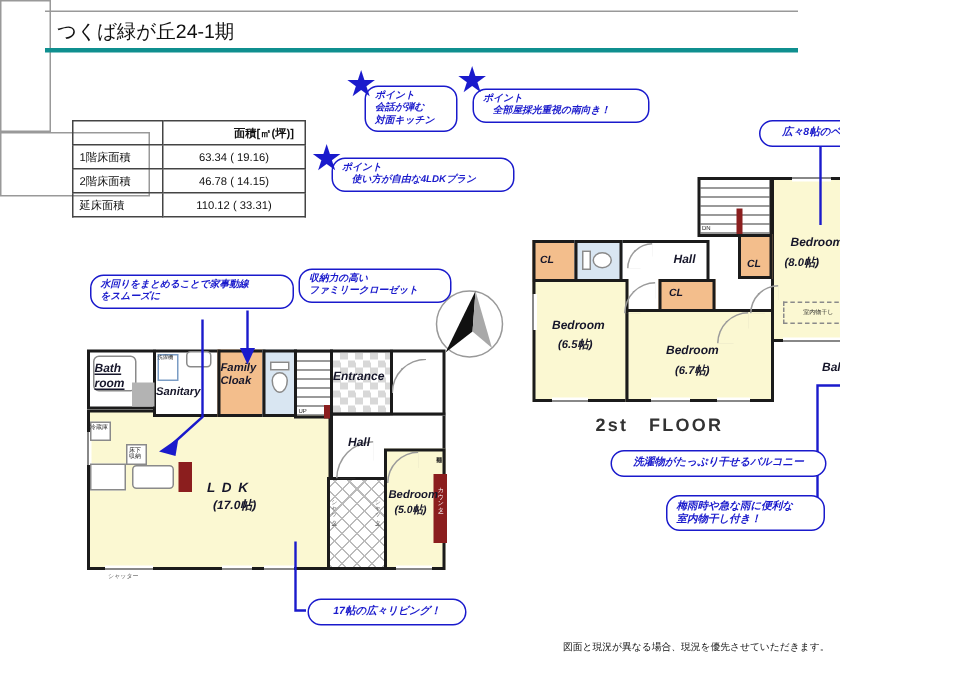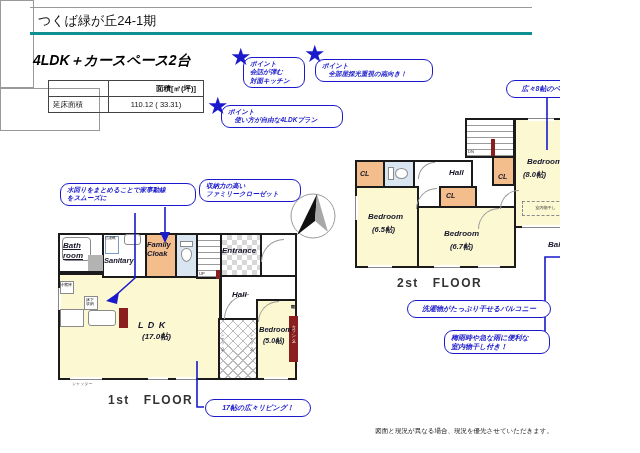--- a/index.html
+++ b/index.html
@@ -50,27 +50,34 @@
 </style>
 </head>
 <body>
 
 <div id="page">
 
   <div class="hairline" style="top:7px;"></div>
   <div class="htitle">つくば緑が丘24-1期</div>
   <div class="tealline" style="top:32px;"></div>
 
-  <div class="ptitle">4LDK＋カースペース2台</div>
 
   <table class="area">
     <tbody>
         <tr>
       <td class="c1"></td>
       <td class="c2" style="font-weight:bold;padding-left:44px;">面積[㎡(坪)]</td>
+    </tr>
+    <tr>
+      <td class="c1">1階床面積</td>
+      <td class="c2">63.34 ( 19.16)</td>
+    </tr>
+    <tr>
+      <td class="c1">2階床面積</td>
+      <td class="c2">46.78 ( 14.15)</td>
     </tr>
     <tr>
       <td class="c1">延床面積</td>
       <td class="c2">110.12 ( 33.31)</td>
     </tr>
   </tbody>
     </table>
 
   <div class="star" style="left:230px;top:45px;">★</div>
   <div class="star" style="left:304px;top:42px;">★</div>
@@ -150,21 +157,20 @@
     <div class="tiny" style="left:60px;top:283px;">冷蔵庫</div>
     <div class="tiny" style="left:86px;top:298px;text-align:center;">床下
 収納</div>
     <div class="tiny" style="left:199px;top:272px;">UP</div>
     <div class="tiny" style="left:72px;top:382px;color:#555;">シャッター</div>
     <div class="tiny vert" style="left:220px;top:330px;color:#555;">シャッター</div>
     <div class="tiny vert" style="left:249px;top:330px;color:#555;">シャッター</div>
     <div class="tiny vert" style="left:291px;top:322px;color:#fff;z-index:7;">カウンター</div>
     <div class="tiny vert" style="left:290px;top:301px;">可動棚</div>
   </div>
-  <div class="floorlabel" style="left:108px;top:393px;">1st FLOOR</div>
 
   <div>
     <div class="thin" style="left:581px;top:182px;width:32px;height:86px;"></div>
     <div class="thin" style="left:515px;top:227px;width:98px;height:41px;"></div>
 
     <div class="room" style="left:514px;top:118px;width:68px;height:110px;"></div>
     <div class="room white steps" style="left:465px;top:118px;width:50px;height:40px;"></div>
     <div class="room white" style="left:355px;top:160px;width:118px;height:48px;"></div>
     <div class="room orange" style="left:355px;top:160px;width:30px;height:28px;"></div>
     <div class="room bluefix" style="left:383px;top:160px;width:32px;height:28px;"></div>

